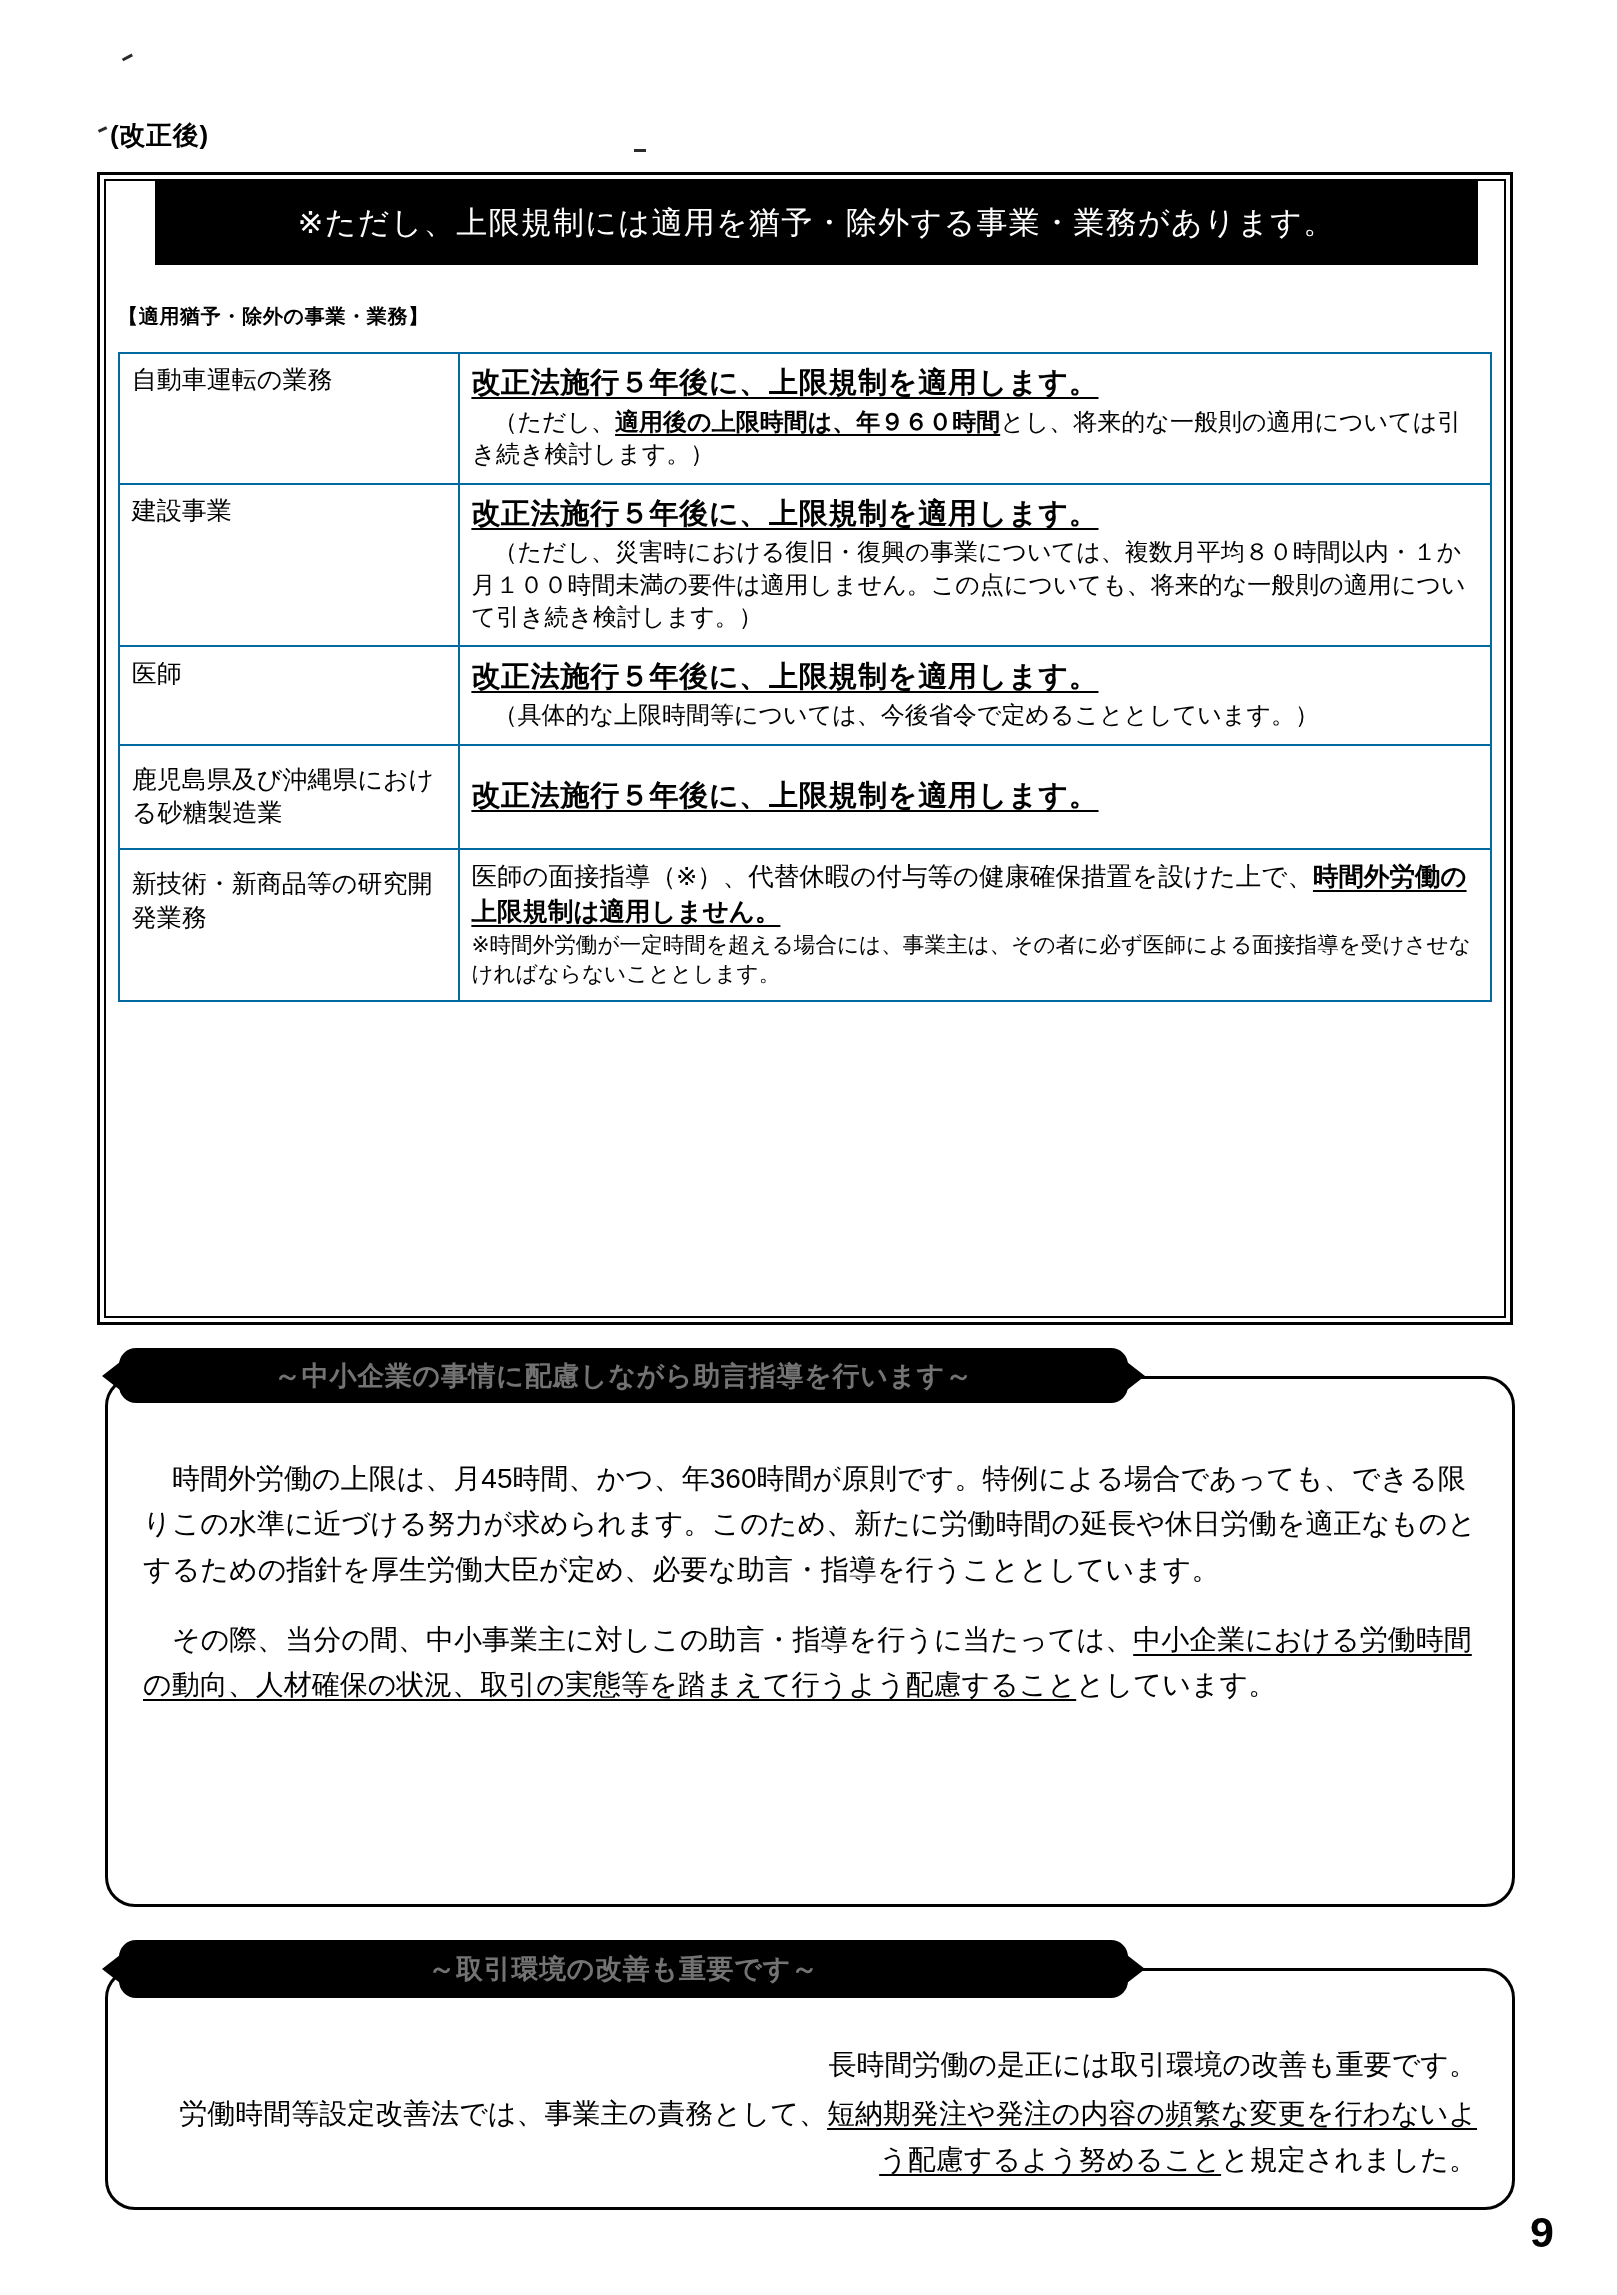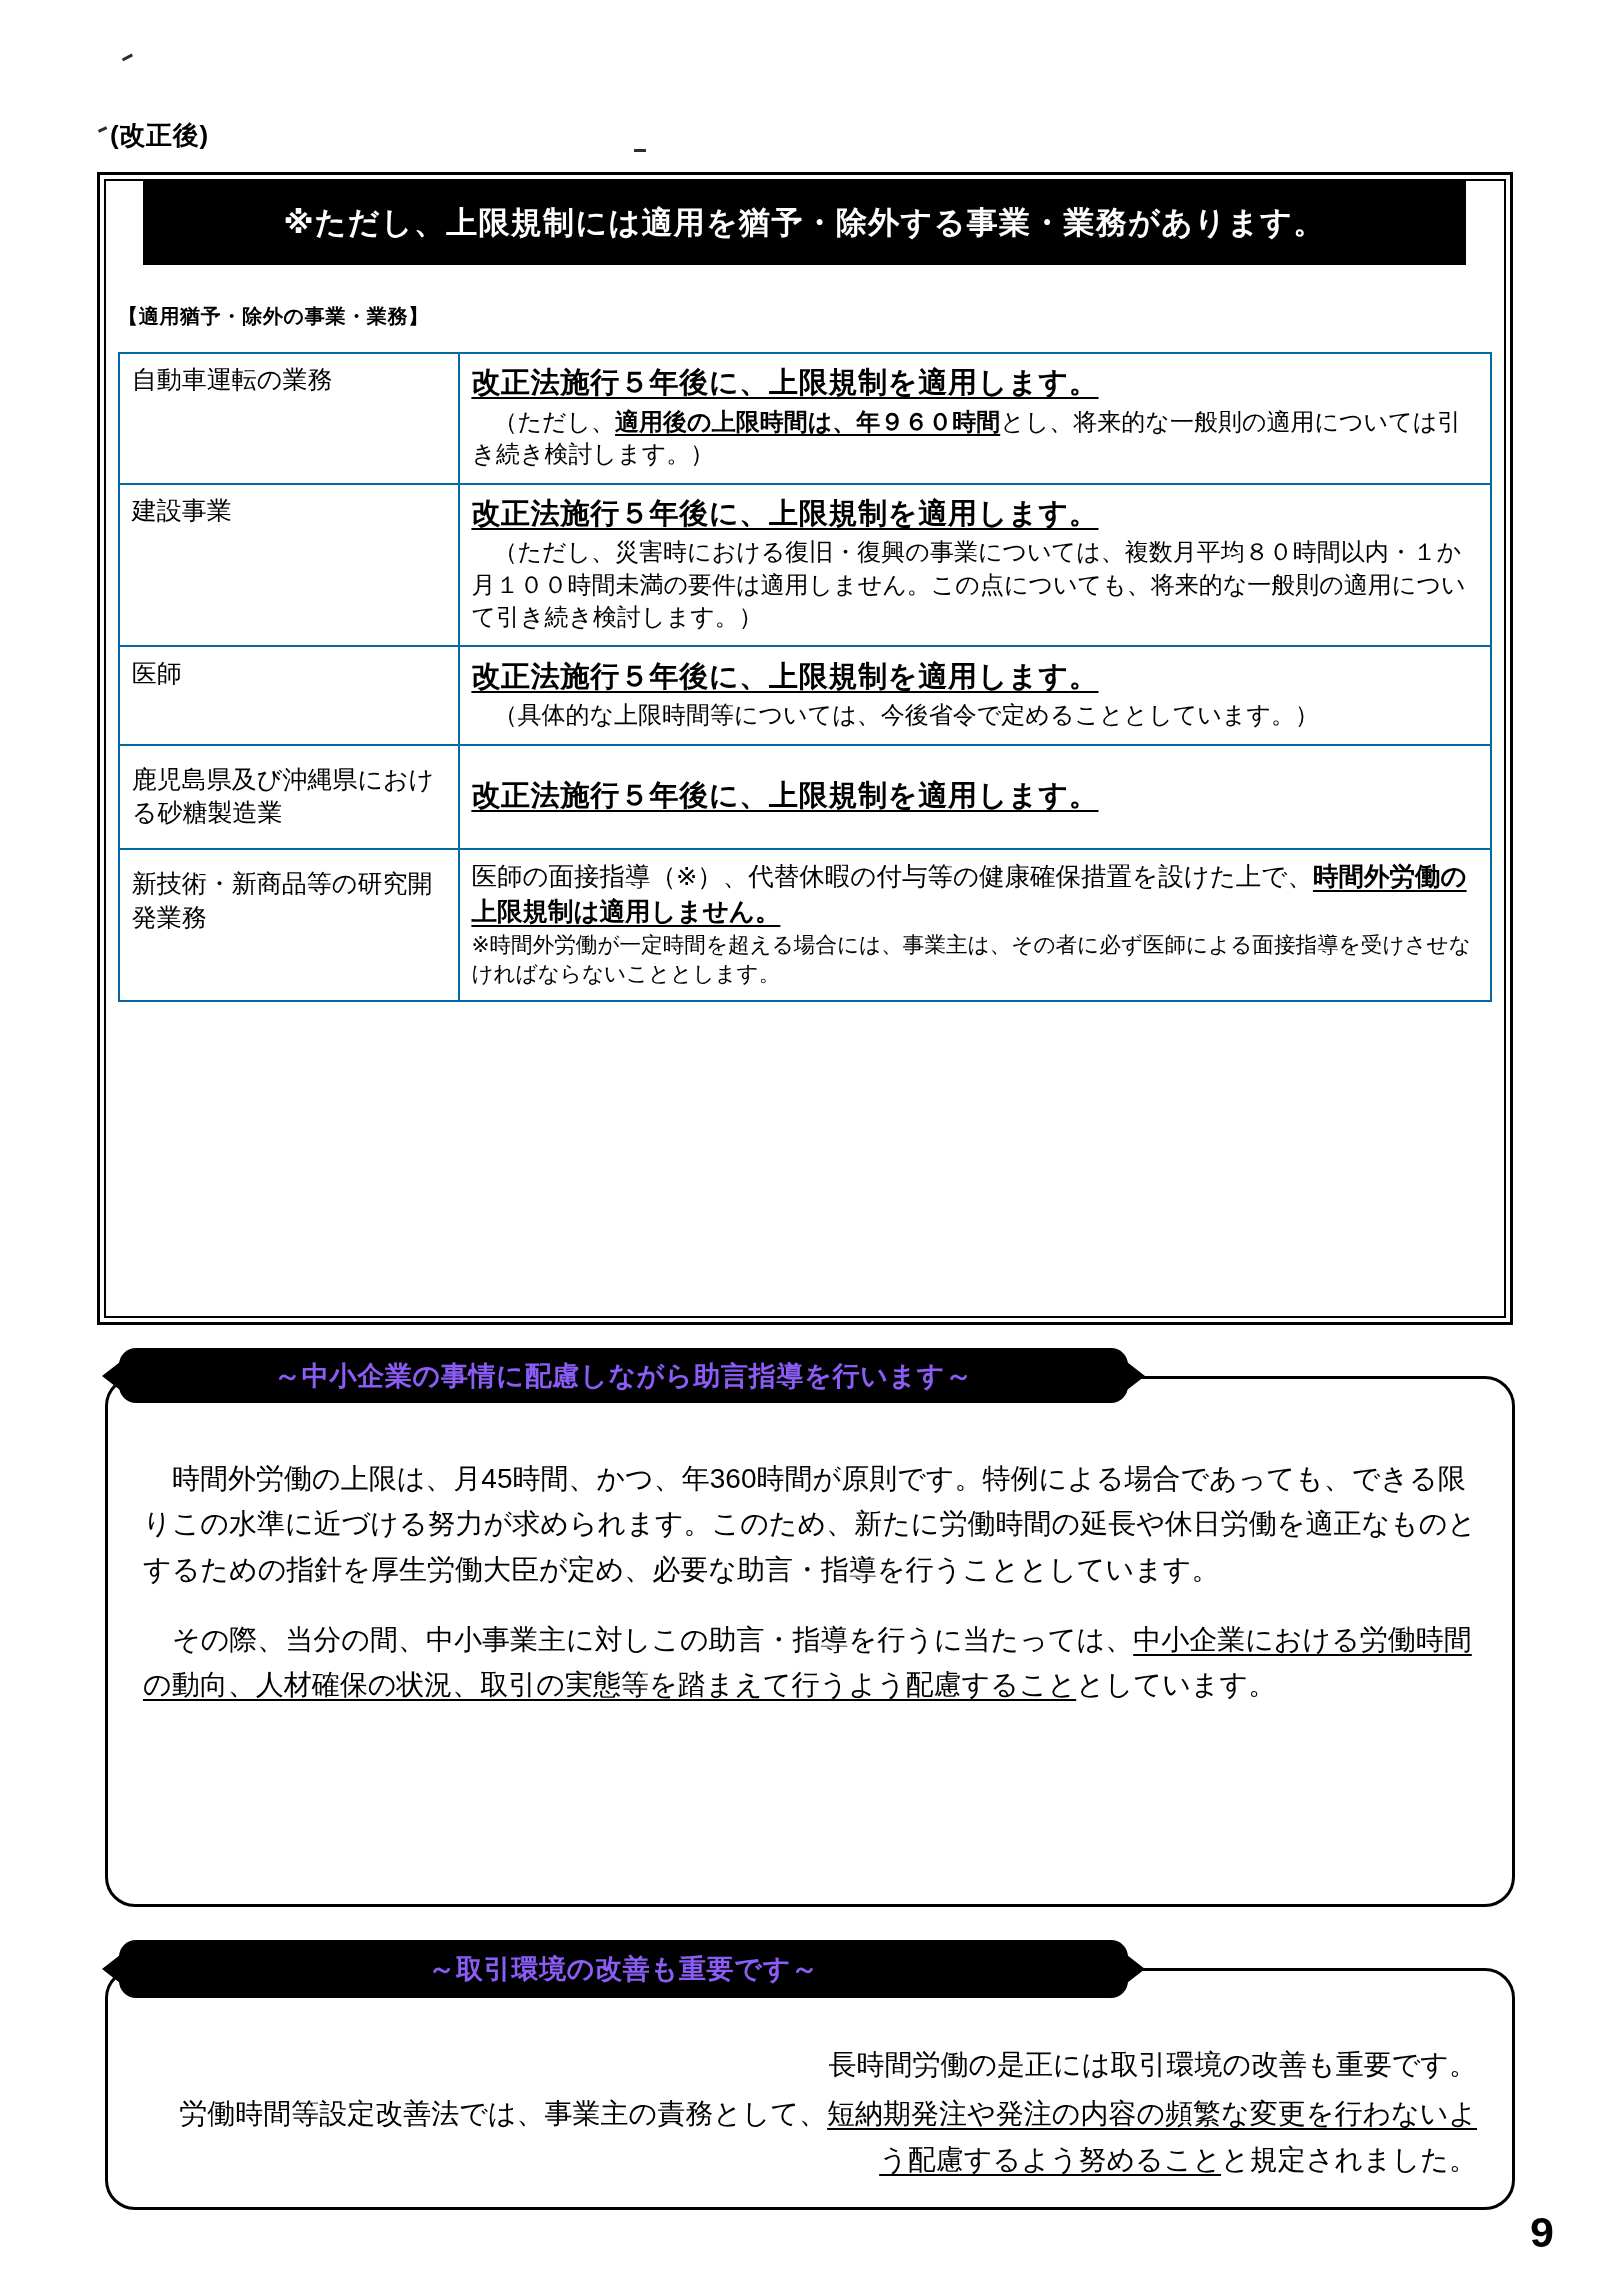--- a/index.html
+++ b/index.html
@@ -54,31 +54,31 @@
     left: 3.9px;
     top: 3.9px;
     right: 3.9px;
     bottom: 3.9px;
     border: 2px solid #000;
     box-sizing: border-box;
   }
 
   .banner {
     position: absolute;
-    left: 143px;
+    left: 155px;
     top: 181px;
     width: 1323px;
     height: 84px;
     background: #000;
     color: #fff;
     display: flex;
     align-items: center;
     justify-content: center;
     font-size: 31px;
-    font-weight: 700;
+    font-weight: 400;
     letter-spacing: 1.3px;
     z-index: 5;
   }
 
   .section-head {
     position: absolute;
     left: 118px;
     top: 303px;
     font-size: 20px;
     font-weight: 700;
@@ -139,21 +139,21 @@
   .callout {
     position: absolute;
     border: 3.3px solid #000;
     border-radius: 30px;
     box-sizing: border-box;
     background: #fff;
   }
   .ribbon {
     position: absolute;
     background: #000;
-    color: #8b5cf6;
+    color: #737373;
     font-size: 27px;
     font-weight: 700;
     display: flex;
     align-items: center;
     justify-content: center;
     border-radius: 17px 17px 17px 17px;
     letter-spacing: 0.7px;
     z-index: 6;
   }
   .ribbon::after {

